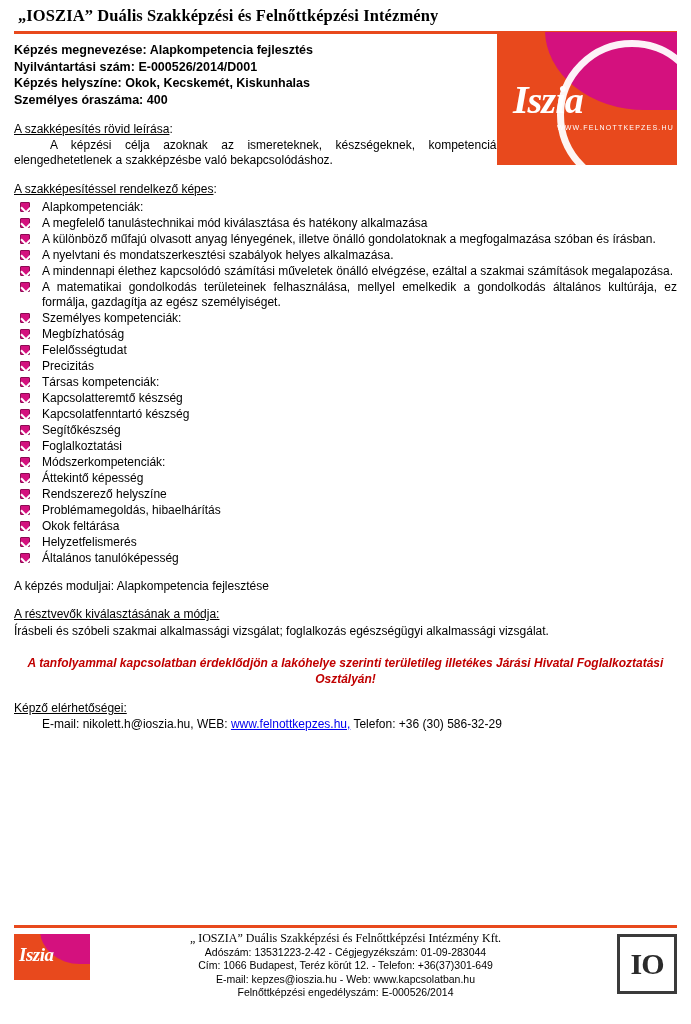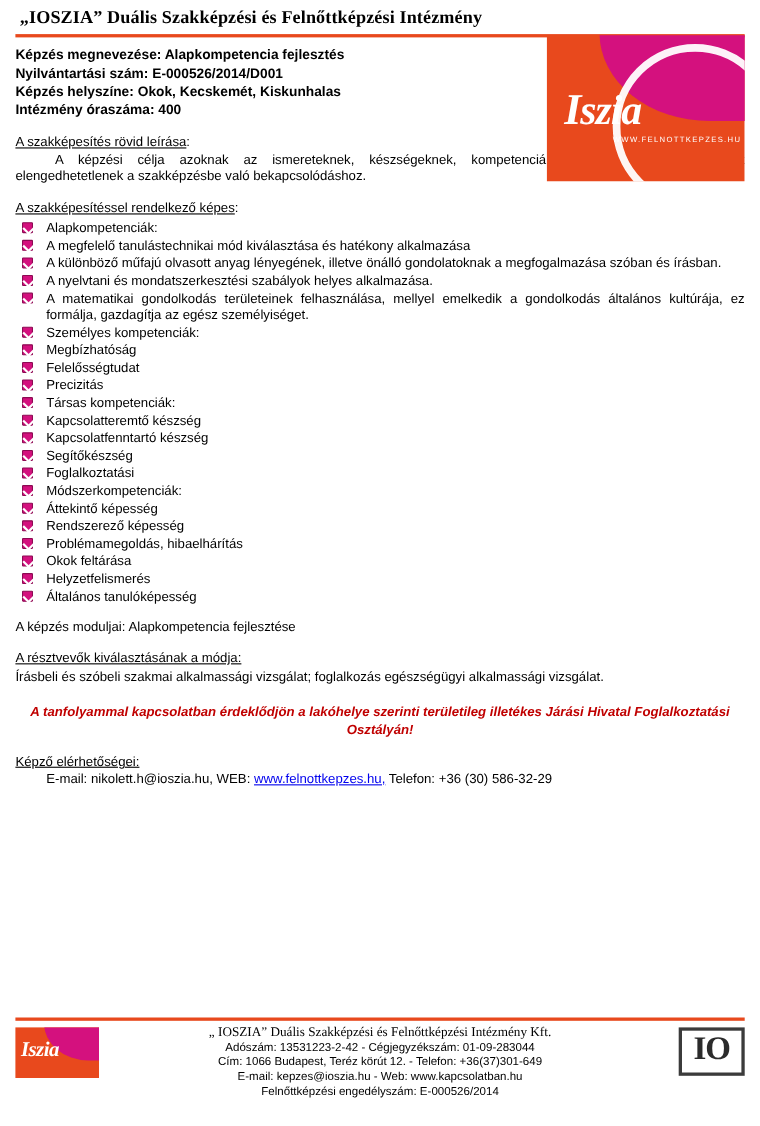--- a/index.html
+++ b/index.html
@@ -238,25 +238,26 @@
   }
   .footer-center .fc-title {
     font-family: "Liberation Serif", serif;
     font-size: 12px;
   }
   .footer-badge {
     position: absolute;
     right: 0;
     top: 2px;
     width: 60px;
-    height: 44px;
+    height: 60px;
     background: #ffffff;
     border: 3px solid #3b3b3b;
     box-sizing: border-box;
     display: flex;
+    align-items: center;
     justify-content: center;
   }
   .footer-badge span {
     font-family: "Liberation Serif", serif;
     font-weight: bold;
     font-size: 30px;
     color: #2b2b2b;
     letter-spacing: -1px;
   }
 </style>
@@ -283,47 +284,48 @@
     </div>
     <div>
       <span>Nyilvántartási szám:</span>
       <span class="val">E-000526/2014/D001</span>
     </div>
     <div>
       <span>Képzés helyszíne:</span>
       <span class="val">Okok, Kecskemét, Kiskunhalas</span>
     </div>
     <div>
-      <span>Intézmény óraszáma:</span>
+      <span>Személyes óraszáma:</span>
       <span class="val">400</span>
     </div>
   </div>
 
   <div class="section-label"><span class="u">A szakképesítés rövid leírása</span><span>:</span></div>
   <div class="para indent">A képzési célja azoknak az ismereteknek, készségeknek, kompetenciáknak az elsajátítása, melyek elengedhetetlenek a szakképzésbe való bekapcsolódáshoz.</div>
 
   <div class="section-label"><span class="u">A szakképesítéssel rendelkező képes</span><span>:</span></div>
   <ul class="bullets">
     <li><span class="bullet-icon"></span><span>Alapkompetenciák:</span></li>
     <li><span class="bullet-icon"></span><span>A megfelelő tanulástechnikai mód kiválasztása és hatékony alkalmazása</span></li>
     <li><span class="bullet-icon"></span><span>A különböző műfajú olvasott anyag lényegének, illetve önálló gondolatoknak a megfogalmazása szóban és írásban.</span></li>
     <li><span class="bullet-icon"></span><span>A nyelvtani és mondatszerkesztési szabályok helyes alkalmazása.</span></li>
+    <li><span class="bullet-icon"></span><span>A mindennapi élethez kapcsolódó számítási műveletek önálló elvégzése, ezáltal a szakmai számítások megalapozása.</span></li>
     <li><span class="bullet-icon"></span><span>A matematikai gondolkodás területeinek felhasználása, mellyel emelkedik a gondolkodás általános kultúrája, ez formálja, gazdagítja az egész személyiséget.</span></li>
     <li><span class="bullet-icon"></span><span>Személyes kompetenciák:</span></li>
     <li><span class="bullet-icon"></span><span>Megbízhatóság</span></li>
     <li><span class="bullet-icon"></span><span>Felelősségtudat</span></li>
     <li><span class="bullet-icon"></span><span>Precizitás</span></li>
     <li><span class="bullet-icon"></span><span>Társas kompetenciák:</span></li>
     <li><span class="bullet-icon"></span><span>Kapcsolatteremtő készség</span></li>
     <li><span class="bullet-icon"></span><span>Kapcsolatfenntartó készség</span></li>
     <li><span class="bullet-icon"></span><span>Segítőkészség</span></li>
     <li><span class="bullet-icon"></span><span>Foglalkoztatási</span></li>
     <li><span class="bullet-icon"></span><span>Módszerkompetenciák:</span></li>
     <li><span class="bullet-icon"></span><span>Áttekintő képesség</span></li>
-    <li><span class="bullet-icon"></span><span>Rendszerező képesség</span></li>
+    <li><span class="bullet-icon"></span><span>Rendszerező helyszíne</span></li>
     <li><span class="bullet-icon"></span><span>Problémamegoldás, hibaelhárítás</span></li>
     <li><span class="bullet-icon"></span><span>Okok feltárása</span></li>
     <li><span class="bullet-icon"></span><span>Helyzetfelismerés</span></li>
     <li><span class="bullet-icon"></span><span>Általános tanulóképesség</span></li>
   </ul>
 
   <div class="block">
     <span class="head">A képzés moduljai:</span>
     <span>Alapkompetencia fejlesztése</span>
   </div>

